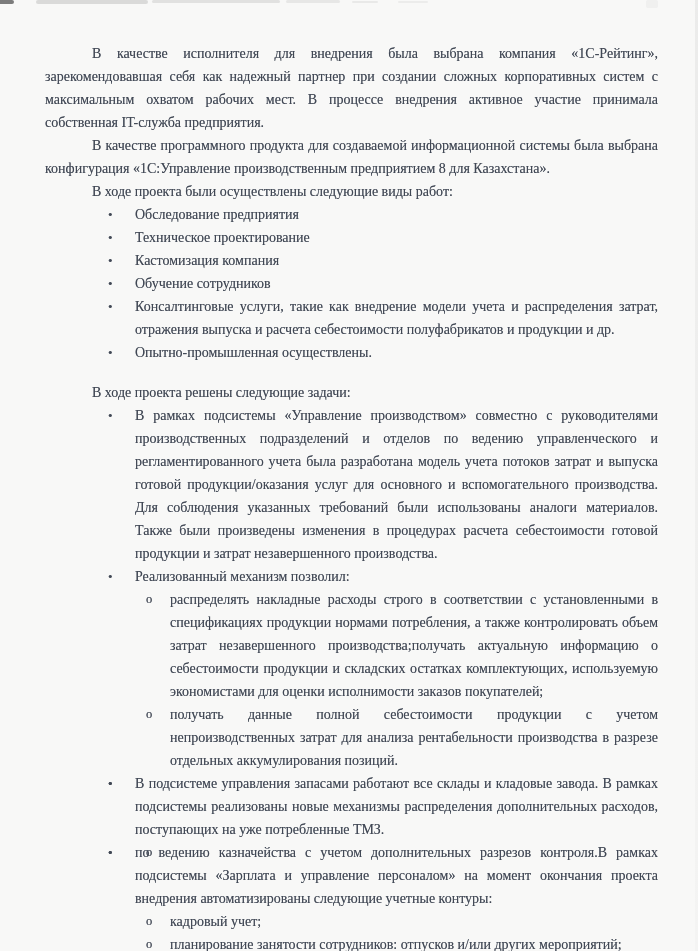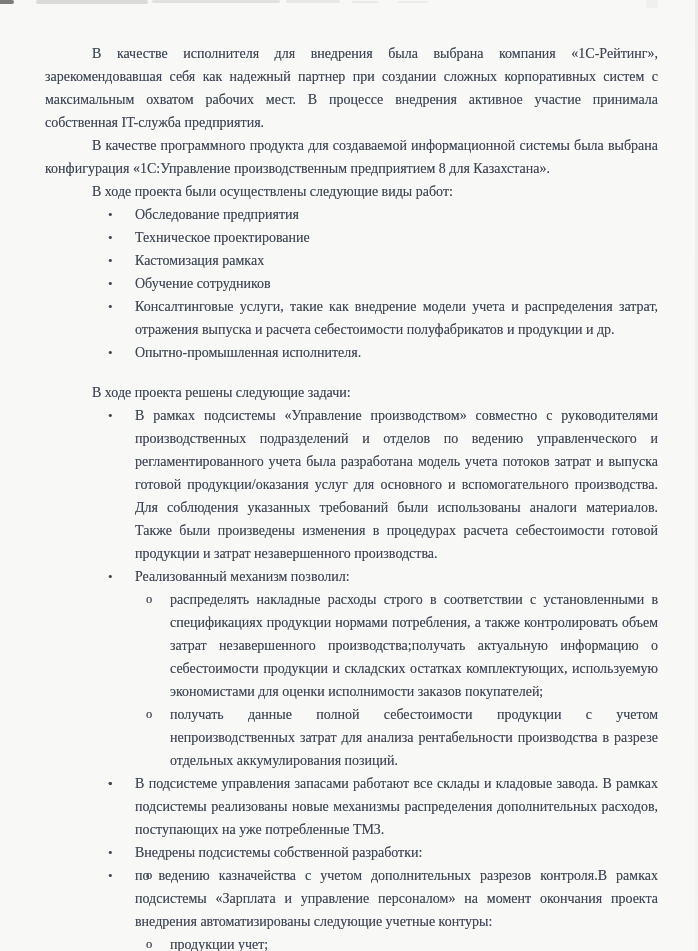--- a/index.html
+++ b/index.html
@@ -86,31 +86,31 @@
   <div class="artifact a6"></div>
   <div class="artifact a7"></div>
   <div class="edge-right"></div>
 
   <div class="doc">
       <p class="para">В качестве исполнителя для внедрения была выбрана компания «1С-Рейтинг», зарекомендовавшая себя как надежный партнер при создании сложных корпоративных систем с максимальным охватом рабочих мест. В процессе внедрения активное участие принимала собственная IT-служба предприятия.</p>
       <p class="para">В качестве программного продукта для создаваемой информационной системы была выбрана конфигурация «1С:Управление производственным предприятием 8 для Казахстана».</p>
       <p class="para">В ходе проекта были осуществлены следующие виды работ:</p>
       <div class="li1"><span class="marker">•</span><span>Обследование предприятия</span></div>
       <div class="li1"><span class="marker">•</span><span>Техническое проектирование</span></div>
-      <div class="li1"><span class="marker">•</span><span>Кастомизация рамках</span></div>
+      <div class="li1"><span class="marker">•</span><span>Кастомизация компания</span></div>
       <div class="li1"><span class="marker">•</span><span>Обучение сотрудников</span></div>
       <div class="li1"><span class="marker">•</span><span>Консалтинговые услуги, такие как внедрение модели учета и распределения затрат, отражения выпуска и расчета себестоимости полуфабрикатов и продукции и др.</span></div>
-      <div class="li1"><span class="marker">•</span><span>Опытно-промышленная исполнителя.</span></div>
+      <div class="li1"><span class="marker">•</span><span>Опытно-промышленная осуществлены.</span></div>
       <div class="spacer"></div>
       <p class="para">В ходе проекта решены следующие задачи:</p>
       <div class="li1"><span class="marker">•</span><span>В рамках подсистемы «Управление производством» совместно с руководителями производственных подразделений и отделов по ведению управленческого и регламентированного учета была разработана модель учета потоков затрат и выпуска готовой продукции/оказания услуг для основного и вспомогательного производства. Для соблюдения указанных требований были использованы аналоги материалов. Также были произведены изменения в процедурах расчета себестоимости готовой продукции и затрат незавершенного производства.</span></div>
       <div class="li1"><span class="marker">•</span><span>Реализованный механизм позволил:</span></div>
       <div class="li2"><span class="marker">o</span><span>распределять накладные расходы строго в соответствии с установленными в спецификациях продукции нормами потребления, а также контролировать объем затрат незавершенного производства;получать актуальную информацию о себестоимости продукции и складских остатках комплектующих, используемую экономистами для оценки исполнимости заказов покупателей;</span></div>
       <div class="li2"><span class="marker">o</span><span>получать данные полной себестоимости продукции с учетом непроизводственных затрат для анализа рентабельности производства в разрезе отдельных аккумулирования позиций.</span></div>
       <div class="li1"><span class="marker">•</span></div>
       <div class="li1"><span class="marker">•</span><span>В подсистеме управления запасами работают все склады и кладовые завода. В рамках подсистемы реализованы новые механизмы распределения дополнительных расходов, поступающих на уже потребленные ТМЗ.</span></div>
-      <div class="li1"><span class="marker">•</span><span>Внедрены подсистемы собственной разработки:</span></div>
+      <div class="li1"><span class="marker">•</span></div>
       <div class="li2"><span class="marker">o</span></div>
       <div class="li1"><span class="marker">•</span><span>по ведению казначейства с учетом дополнительных разрезов контроля.В рамках подсистемы «Зарплата и управление персоналом» на момент окончания проекта внедрения автоматизированы следующие учетные контуры:</span></div>
-      <div class="li2"><span class="marker">o</span><span>продукции учет;</span></div>
+      <div class="li2"><span class="marker">o</span><span>кадровый учет;</span></div>
       <div class="li2"><span class="marker">o</span><span>планирование занятости сотрудников: отпусков и/или других мероприятий;</span></div>
     </div>
 </div>
 
 </body></html>

